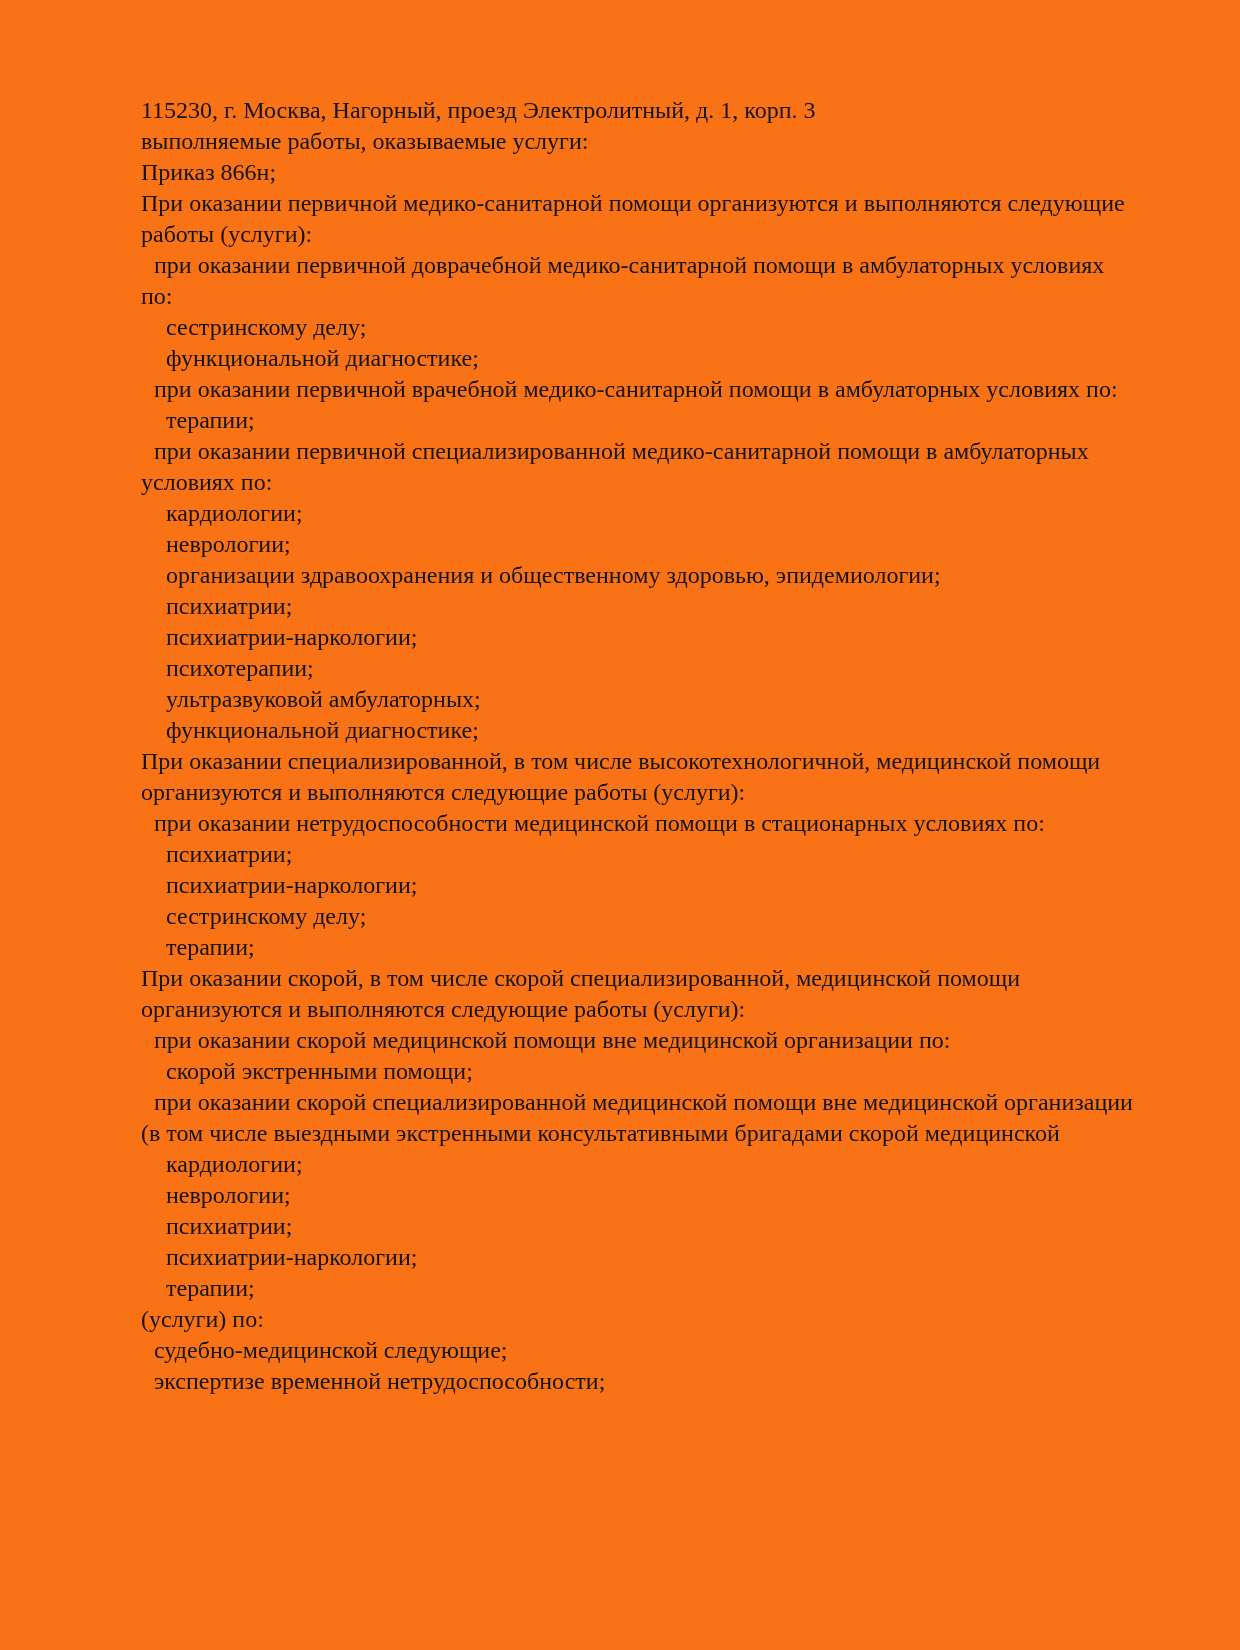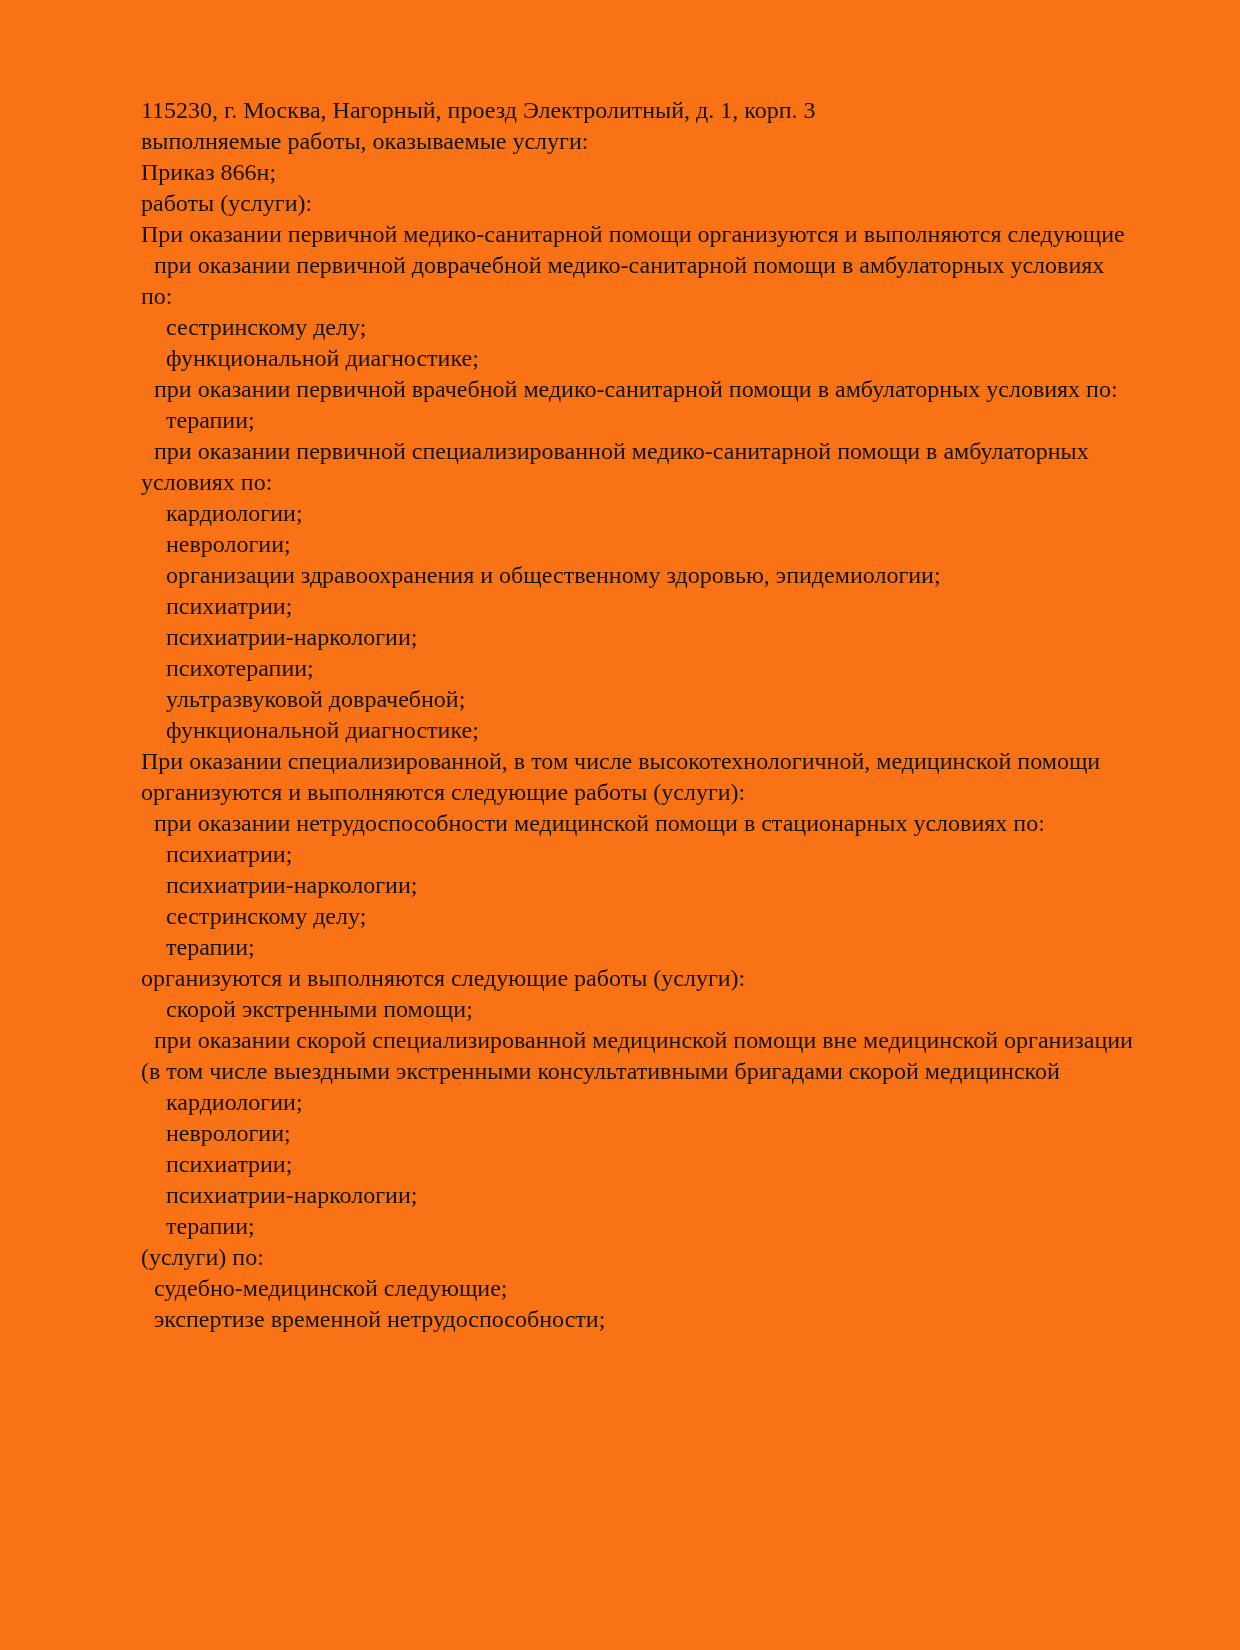--- a/index.html
+++ b/index.html
@@ -32,46 +32,48 @@
   .indent-2 { padding-left: 25px; }
 </style>
 </head>
 <body>
 
 <div class="page">
   <div class="text-block" id="text-block">
       <div class="line indent-0">115230, г. Москва, Нагорный, проезд Электролитный, д. 1, корп. 3</div>
       <div class="line indent-0">выполняемые работы, оказываемые услуги:</div>
       <div class="line indent-0">Приказ 866н;</div>
+      <div class="line indent-0">При оказании первичной медико-санитарной помощи организуются и выполняются следующие</div>
       <div class="line indent-0">работы (услуги):</div>
-      <div class="line indent-0">При оказании первичной медико-санитарной помощи организуются и выполняются следующие</div>
       <div class="line indent-1">при оказании первичной доврачебной медико-санитарной помощи в амбулаторных условиях</div>
       <div class="line indent-0">по:</div>
       <div class="line indent-2">сестринскому делу;</div>
       <div class="line indent-2">функциональной диагностике;</div>
       <div class="line indent-1">при оказании первичной врачебной медико-санитарной помощи в амбулаторных условиях по:</div>
       <div class="line indent-2">терапии;</div>
       <div class="line indent-1">при оказании первичной специализированной медико-санитарной помощи в амбулаторных</div>
       <div class="line indent-0">условиях по:</div>
       <div class="line indent-2">кардиологии;</div>
       <div class="line indent-2">неврологии;</div>
       <div class="line indent-2">организации здравоохранения и общественному здоровью, эпидемиологии;</div>
       <div class="line indent-2">психиатрии;</div>
       <div class="line indent-2">психиатрии-наркологии;</div>
       <div class="line indent-2">психотерапии;</div>
-      <div class="line indent-2">ультразвуковой доврачебной;</div>
+      <div class="line indent-2">ультразвуковой амбулаторных;</div>
       <div class="line indent-2">функциональной диагностике;</div>
       <div class="line indent-0">При оказании специализированной, в том числе высокотехнологичной, медицинской помощи</div>
       <div class="line indent-0">организуются и выполняются следующие работы (услуги):</div>
       <div class="line indent-1">при оказании нетрудоспособности медицинской помощи в стационарных условиях по:</div>
       <div class="line indent-2">психиатрии;</div>
       <div class="line indent-2">психиатрии-наркологии;</div>
       <div class="line indent-2">сестринскому делу;</div>
       <div class="line indent-2">терапии;</div>
+      <div class="line indent-0">При оказании скорой, в том числе скорой специализированной, медицинской помощи</div>
       <div class="line indent-0">организуются и выполняются следующие работы (услуги):</div>
+      <div class="line indent-1">при оказании скорой медицинской помощи вне медицинской организации по:</div>
       <div class="line indent-2">скорой экстренными помощи;</div>
       <div class="line indent-1">при оказании скорой специализированной медицинской помощи вне медицинской организации</div>
       <div class="line indent-0">(в том числе выездными экстренными консультативными бригадами скорой медицинской</div>
       <div class="line indent-2">кардиологии;</div>
       <div class="line indent-2">неврологии;</div>
       <div class="line indent-2">психиатрии;</div>
       <div class="line indent-2">психиатрии-наркологии;</div>
       <div class="line indent-2">терапии;</div>
       <div class="line indent-0">(услуги) по:</div>
       <div class="line indent-1">судебно-медицинской следующие;</div>

